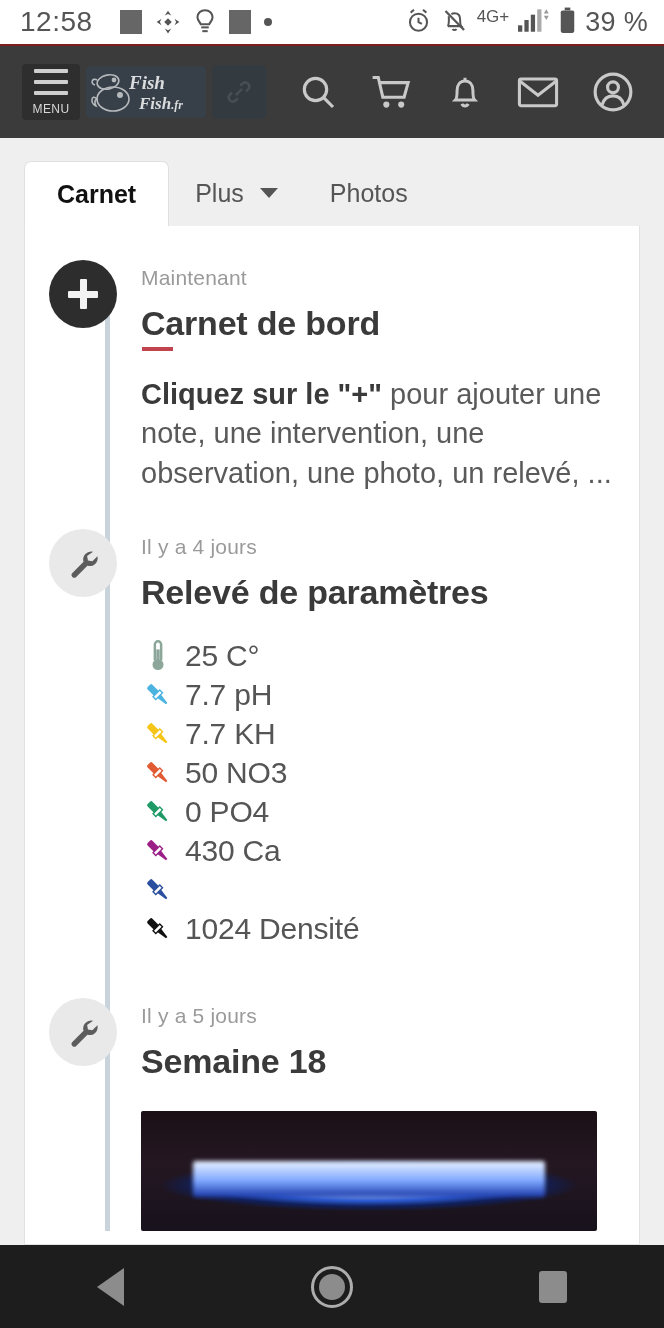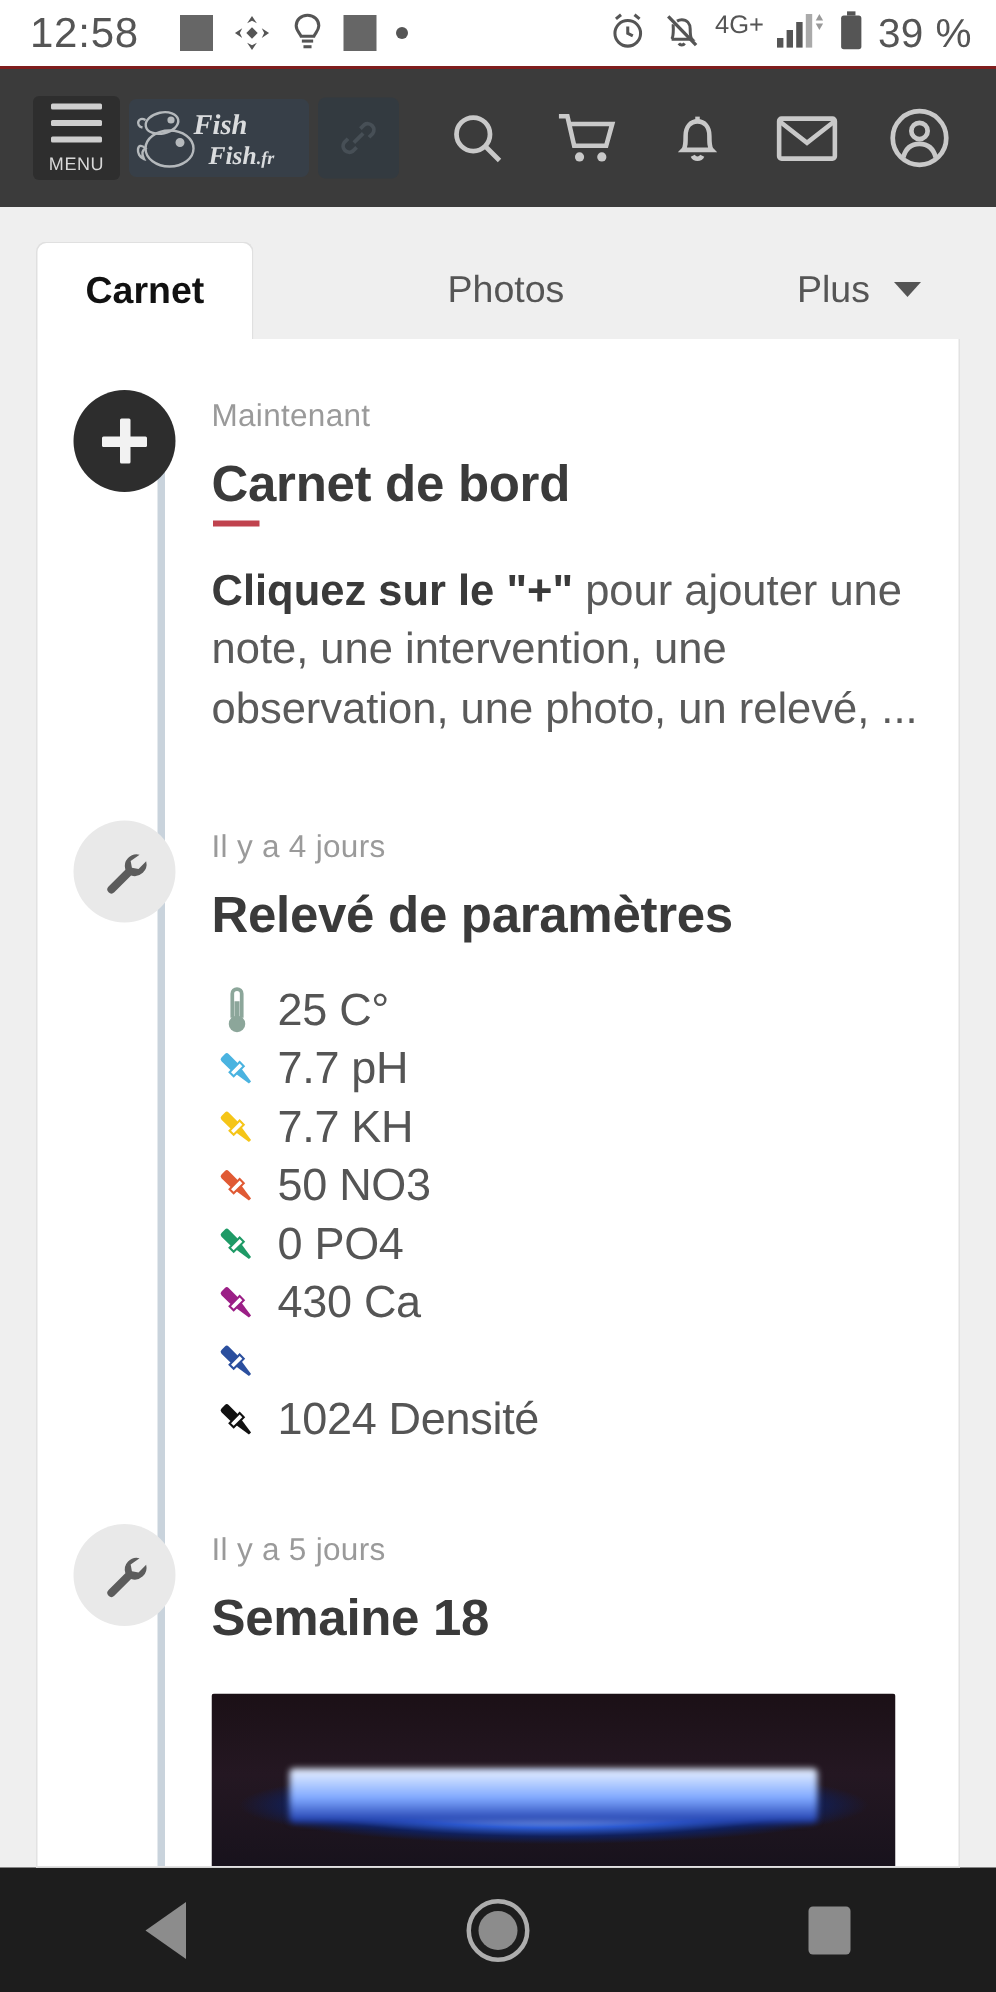--- a/index.html
+++ b/index.html
@@ -78,21 +78,20 @@
   }
   .hdr-icon { cursor:pointer; display:flex; align-items:center; }
 
   
   .tabstrip {
     flex:0 0 auto;
     background:#efefef;
     padding:12px 24px 0 24px;
     display:flex; align-items:flex-end;
     height:88px;
-    justify-content:space-between;
   }
   .tab {
     font-size:25px; color:#555;
     padding:0 26px; height:66px;
     display:flex; align-items:center;
     cursor:pointer; white-space:nowrap;
   }
   .tab.active {
     background:#ffffff; color:#111; font-weight:bold;
     border:1px solid #e0e0e0; border-bottom:none;
@@ -342,46 +341,46 @@
         </svg>
       </span>
     </div>
   </div>
 
   <div class="tabstrip">
     <div class="tab active">
       <span>Carnet</span>
     </div>
     <div class="tab">
-      <span>Photos</span>
-    </div>
-    <div class="tab">
       <span>Plus</span>
       <span class="caret"></span>
+    </div>
+    <div class="tab">
+      <span>Photos</span>
     </div>
   </div>
 
   <div class="panel-wrap">
     <div class="panel">
       <div class="timeline">
         <div class="tl-line"></div>
 
         <div class="entry">
           <div class="bullet add">
             <span class="plus-h"></span>
             <span class="plus-v"></span>
           </div>
           <div class="entry-body">
             <div class="meta">Maintenant</div>
             <div class="e-title underlined">Carnet de bord</div>
             <div class="e-text"><b>Cliquez sur le "+"</b><span> pour ajouter une note, une intervention, une observation, une photo, un relevé, ...</span></div>
           </div>
         </div>
 
-        <div class="entry" style="margin-top:54px">
+        <div class="entry" style="margin-top:36px">
           <div class="bullet tool">
             <svg width="34" height="34" viewBox="0 0 24 24" fill="#5c5c5c">
               <path d="M19.1 4.1 A5.6 5.6 0 0 0 12.4 11.2 L4.5 19.1 A1.9 1.9 0 0 0 7.2 21.8 L15.1 13.9 A5.6 5.6 0 0 0 22.2 7.2 L18.6 10.8 L15.5 10.2 L14.9 7.1 Z"></path>
             </svg>
           </div>
           <div class="entry-body">
             <div class="meta">Il y a 4 jours</div>
             <div class="e-title">Relevé de paramètres</div>
             <div class="params">
               <div class="param">

